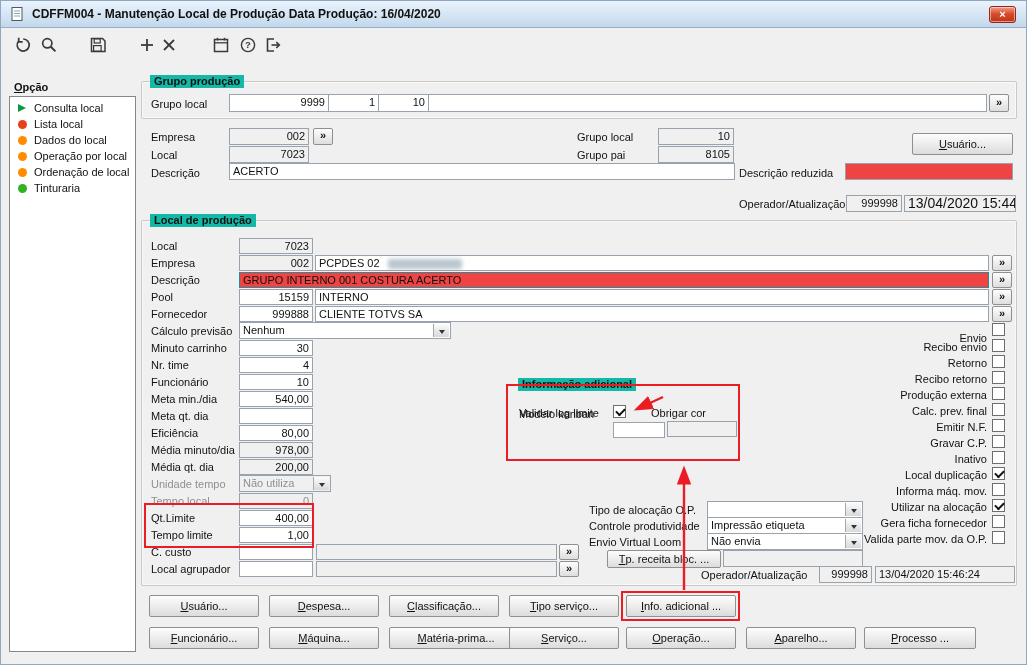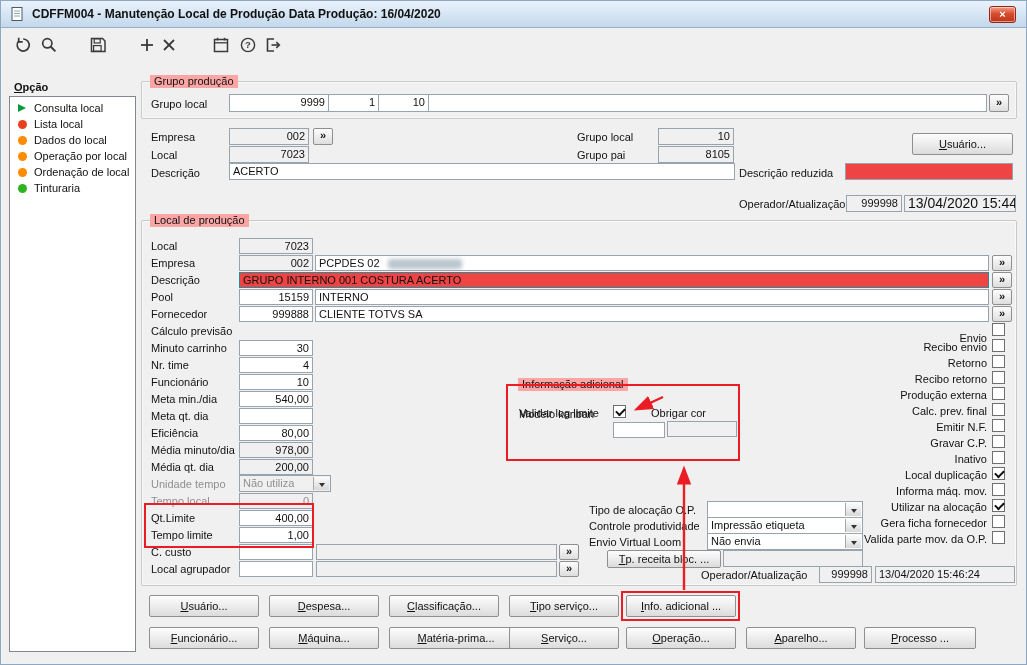--- a/index.html
+++ b/index.html
@@ -33,21 +33,21 @@
   .dd{position:absolute;height:17px;background:#fff;border:1px solid #99a3ad;
       padding:1px 20px 1px 3px;line-height:13px;white-space:nowrap;overflow:hidden;cursor:pointer}
   .dd::before{content:"";position:absolute;right:1px;top:1px;bottom:1px;width:15px;
               background:linear-gradient(#fcfcfc,#d8d8d8);border-left:1px solid #a8a8a8}
   .dd::after{content:"";position:absolute;right:5px;top:7px;border:3px solid transparent;border-top:4px solid #333}
   .dd.dis{background:#f0f0f0;color:#8f8f8f}
   .cb{position:absolute;width:13px;height:13px;background:#fff;border:1px solid #6e6e6e;cursor:pointer}
   .cb.checked::after{content:"";position:absolute;left:2px;top:2px;width:7px;height:4px;
                      border-left:2px solid #111;border-bottom:2px solid #111;transform:rotate(-45deg)}
   .gb{position:absolute;border:1px solid #c9c9c9;border-radius:2px;box-shadow:inset 0 0 0 1px rgba(255,255,255,.6)}
-  .leg{position:absolute;font-weight:normal;background:#fca5a5;padding:0 4px;white-space:nowrap;z-index:6;line-height:13px}
+  .leg{position:absolute;font-weight:bold;background:#14b8a6;padding:0 4px;white-space:nowrap;z-index:6;line-height:13px}
   .listbox{position:absolute;background:#fff;border:1px solid #828790;padding:3px 0}
   .litem{position:relative;height:16px;line-height:16px;padding-left:24px;white-space:nowrap;cursor:pointer}
   .mark{position:absolute;left:8px;top:4px;width:9px;height:9px;border-radius:50%}
   .tri{position:absolute;left:8px;top:4px;width:0;height:0;border-left:8px solid #089a3c;
        border-top:4.5px solid transparent;border-bottom:4.5px solid transparent;border-radius:0}
   .ann{position:absolute;border:2px solid #ec1c24;z-index:10;pointer-events:none}
   .overlay{position:absolute;left:0;top:0;z-index:12;pointer-events:none}
   .redact{display:inline-block;width:74px;height:10px;margin-left:8px;background:#b9c6cd;
           filter:blur(2px);border-radius:2px;vertical-align:middle}
 </style>
@@ -198,20 +198,21 @@
   <div class="fld r" style="left:238px;top:288px;width:74px">15159</div>
   <div class="fld" style="left:314px;top:288px;width:674px">INTERNO</div>
   <div class="zoom" style="left:991px;top:288px">»</div>
 
   <div class="lbl" style="left:150px;top:306px">Fornecedor</div>
   <div class="fld r" style="left:238px;top:305px;width:74px">999888</div>
   <div class="fld" style="left:314px;top:305px;width:674px">CLIENTE TOTVS SA</div>
   <div class="zoom" style="left:991px;top:305px">»</div>
 
   <div class="lbl" style="left:150px;top:323px">Cálculo previsão</div>
+  <div class="dd" style="left:238px;top:321px;width:212px">Nenhum</div>
 
   <div class="lbl" style="left:150px;top:340px">Minuto carrinho</div>
   <div class="fld r" style="left:238px;top:339px;width:74px">30</div>
 
   <div class="lbl" style="left:150px;top:357px">Nr. time</div>
   <div class="fld r" style="left:238px;top:356px;width:74px">4</div>
 
   <div class="lbl" style="left:150px;top:374px">Funcionário</div>
   <div class="fld r" style="left:238px;top:373px;width:74px">10</div>
 

